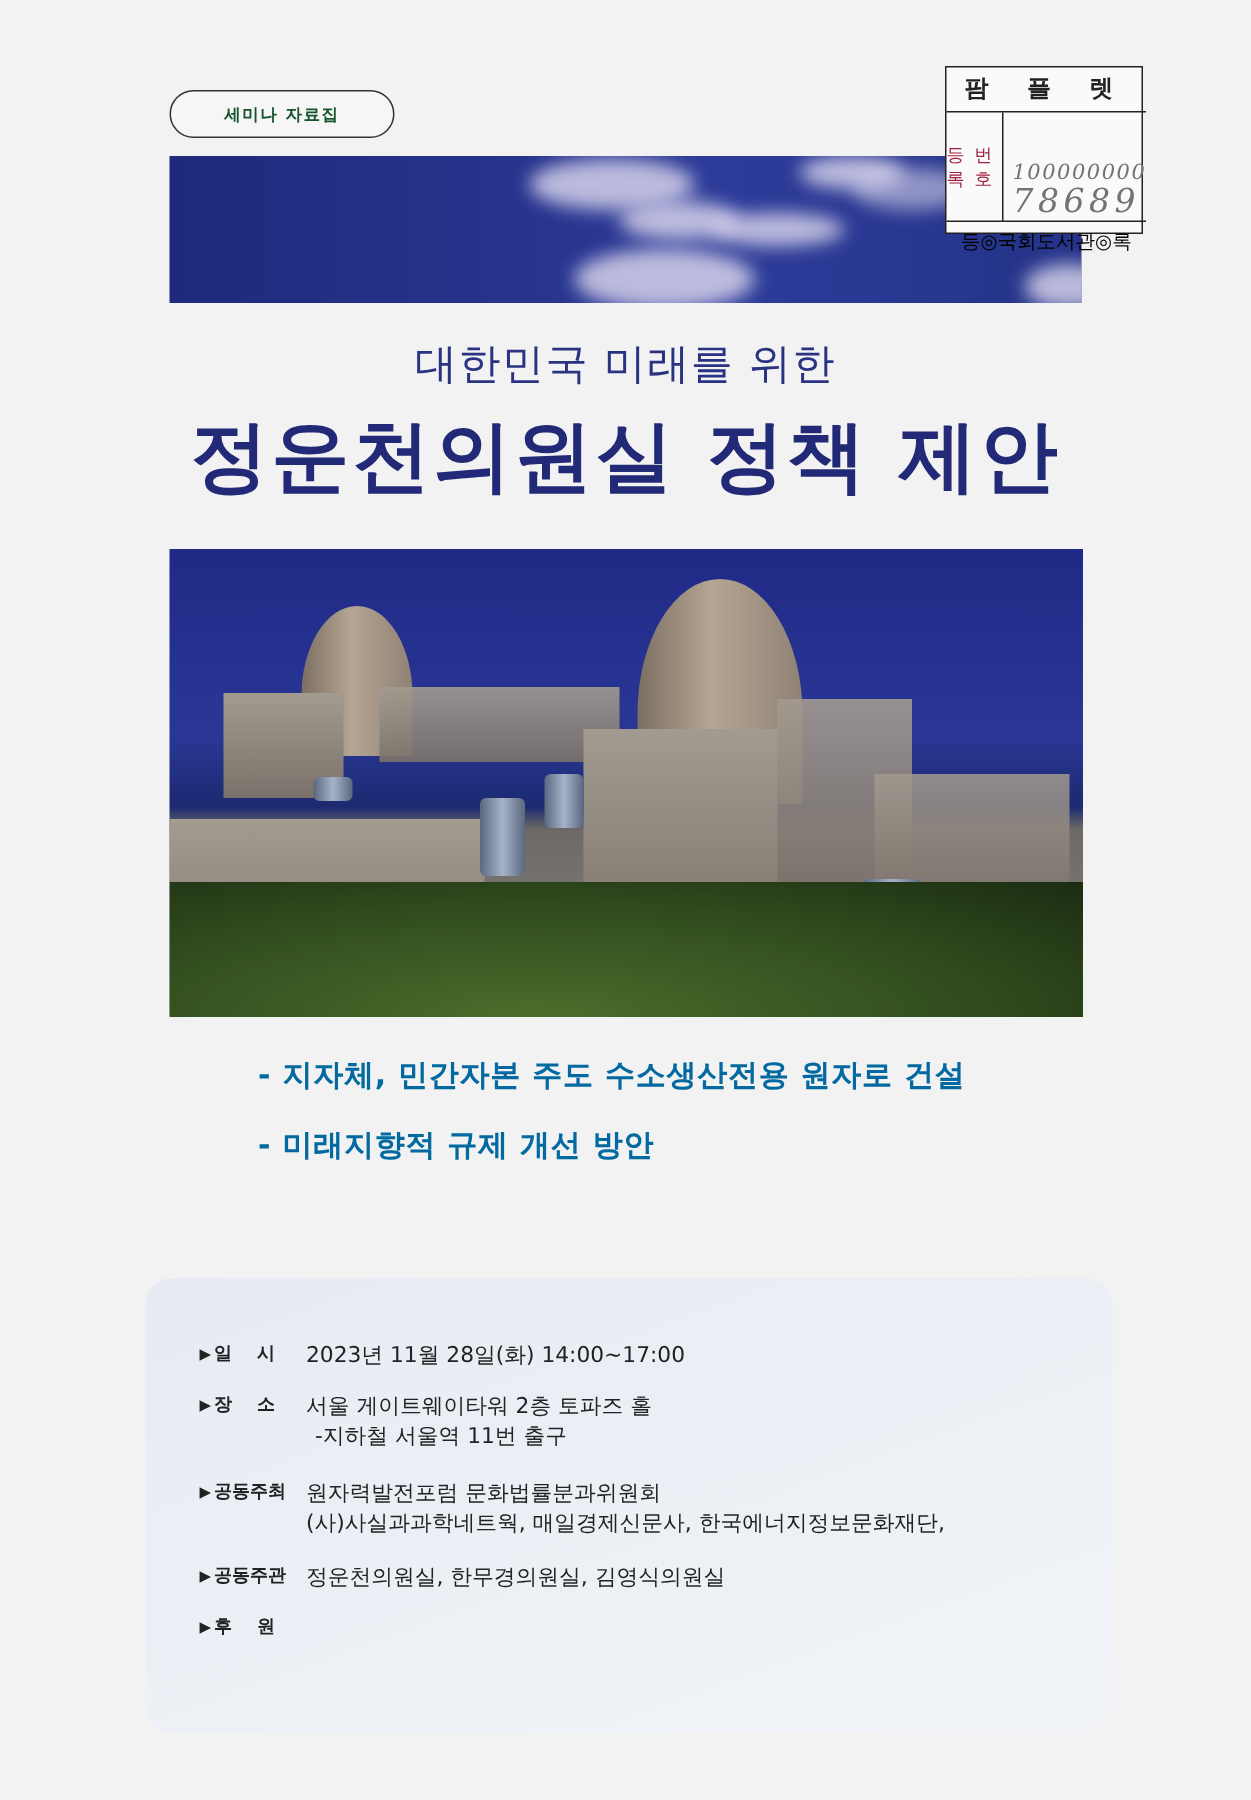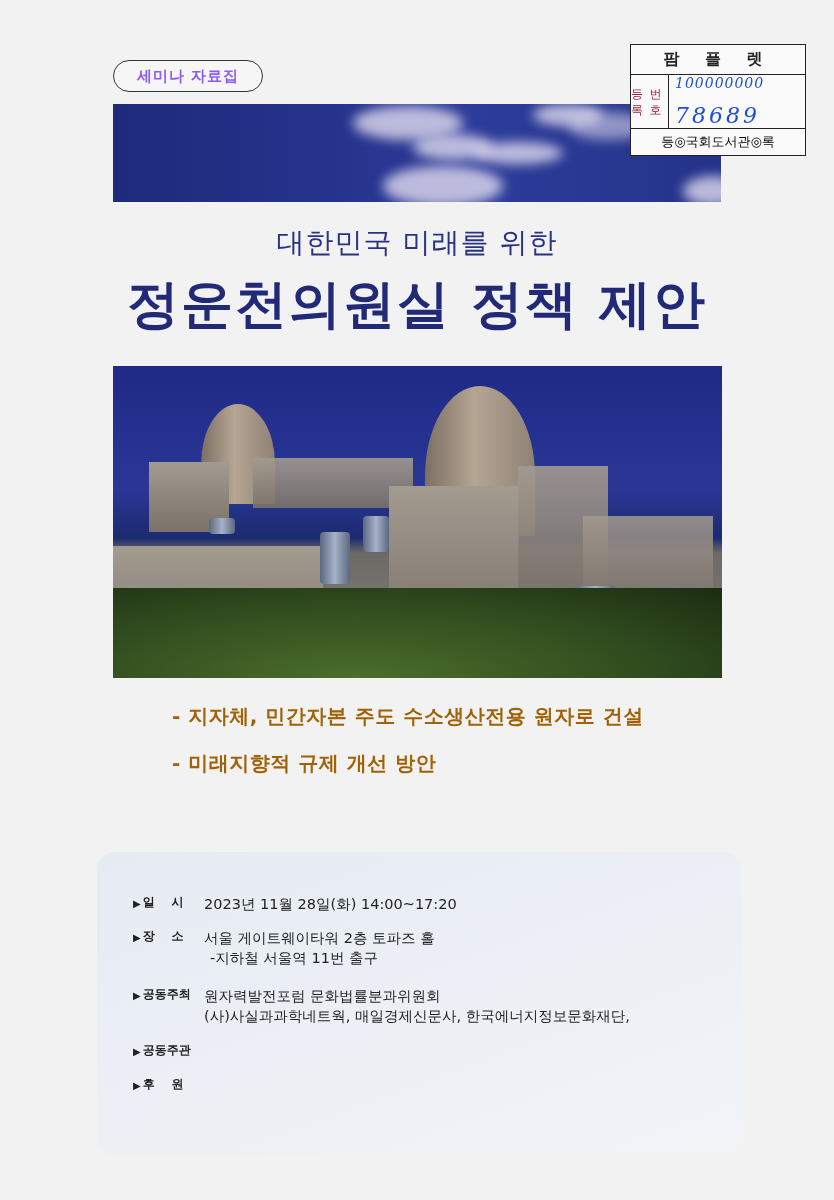--- a/index.html
+++ b/index.html
@@ -3,55 +3,55 @@
   <meta charset="utf-8">
   <style>
     * { box-sizing: border-box; margin: 0; padding: 0; }
     html, body { width: 834px; height: 1200px; background: #f2f2f2; overflow: hidden; }
     body { position: relative; font-family: "DejaVu Sans", "Liberation Sans", sans-serif; color: #1c1c1c; }
 
     .pill {
       position: absolute; left: 113px; top: 60px; width: 150px; height: 32px;
       border: 1.5px solid #333; border-radius: 16px; background: #f6f6f6;
       display: flex; align-items: center; justify-content: center;
-      font-size: 15px; font-weight: bold; letter-spacing: 1px; color: #8b5cf6;
+      font-size: 11px; font-weight: bold; letter-spacing: 1px; color: #14532d;
     }
 
     .sky-banner {
       position: absolute; left: 113px; top: 104px; width: 608px; height: 98px; overflow: hidden;
       background: linear-gradient(90deg, #1e2a7a 0%, #26338c 35%, #2d3c9a 60%, #243388 100%);
     }
     .cloud { position: absolute; border-radius: 50%; filter: blur(6px); background: rgba(225,220,240,0.8); }
 
     .stamp {
-      position: absolute; left: 630px; top: 44px; width: 176px; height: 112px;
+      position: absolute; left: 630px; top: 44px; width: 132px; height: 112px;
       border: 1.5px solid #222; background: #fafafa; font-family: "DejaVu Serif", serif;
       display: grid; grid-template-columns: 38px 1fr; grid-template-rows: 30px 1fr 26px;
     }
     .stamp-title { grid-column: 1 / 3; border-bottom: 1.5px solid #222; display: flex; align-items: center; justify-content: center; font-size: 16px; font-weight: bold; letter-spacing: 10px; color: #222; }
     .stamp-label { border-right: 1.5px solid #222; border-bottom: 1.5px solid #222; display: flex; justify-content: center; align-items: center; font-size: 12px; line-height: 16px; color: #a02040; }
-    .stamp-hand { border-bottom: 1.5px solid #222; display: flex; flex-direction: column; justify-content: space-between; padding-left: 6px; color: #1d4ed8; font-family: "DejaVu Serif", serif; font-style: italic; }
+    .stamp-hand { border-bottom: 1.5px solid #222; display: flex; flex-direction: column; justify-content: space-between; padding-left: 6px; color: #737373; font-family: "DejaVu Serif", serif; font-style: italic; margin-top: 32px; }
     .stamp-hand .n1 { font-size: 14px; letter-spacing: 1px; }
     .stamp-hand .n2 { font-size: 22px; letter-spacing: 3px; line-height: 24px; }
     .stamp-foot { grid-column: 1 / 3; display: flex; align-items: center; justify-content: center; font-size: 13px; color: #000000; }
 
     .subtitle { position: absolute; left: 0; width: 834px; top: 224px; text-align: center; font-size: 28px; color: #2a3282; letter-spacing: 1px; }
     .title { position: absolute; left: 0; width: 834px; top: 270px; text-align: center; font-size: 52px; font-weight: bold; color: #222a78; letter-spacing: 2px; }
 
     .photo {
       position: absolute; left: 113px; top: 366px; width: 609px; height: 312px; overflow: hidden;
       background: linear-gradient(180deg, #1f2a86 0%, #2a3795 40%, #1b2a70 55%, #6d6a66 60%, #8a8580 100%);
     }
     .dome { position: absolute; border-radius: 50% 50% 0 0 / 60% 60% 0 0; background: linear-gradient(90deg, #7c6f63, #b5a593 45%, #8f8275); }
     .block { position: absolute; background: linear-gradient(180deg, #a39a90, #7a726a); }
     .tank { position: absolute; border-radius: 4px; background: linear-gradient(90deg, #5c6880, #a6b2c8 50%, #5c6880); }
     .grass { position: absolute; left: 0; bottom: 0; width: 100%; height: 90px; background: radial-gradient(ellipse at 40% 100%, #4b6e2c 0%, #2f4a1d 60%, #1c2c12 100%); }
 
     .bullets { position: absolute; left: 172px; top: 703px; }
-    .bullet { font-size: 20px; font-weight: bold; color: #a16207; height: 47px; line-height: 26px; letter-spacing: 0.5px; }
+    .bullet { font-size: 20px; font-weight: bold; color: #0369a1; height: 47px; line-height: 26px; letter-spacing: 0.5px; }
 
     .info-box {
       position: absolute; left: 97px; top: 852px; width: 645px; height: 303px;
       border-radius: 18px; background: linear-gradient(160deg, #e6ebf3 0%, #edf1f6 60%, #f1f3f7 100%);
     }
     .info-row { position: absolute; left: 36px; display: flex; font-size: 14.5px; color: #222; }
     .info-key { width: 71px; display: flex; font-weight: bold; }
     .info-key .tri { font-size: 10px; margin-right: 2px; line-height: 20px; }
     .info-key .k { white-space: pre; font-size: 12px; }
     .info-val { line-height: 20px; }
@@ -109,21 +109,21 @@
   <div class="bullet">- 미래지향적 규제 개선 방안</div>
 </div>
 
 <div class="info-box">
   <div class="info-row" style="top:42px;">
     <div class="info-key">
         <span class="tri">▶</span>
         <span class="k">일    시</span>
       </div>
     <div class="info-val">
-        <div>2023년 11월 28일(화) 14:00~17:20</div>
+        <div>2023년 11월 28일(화) 14:00~17:00</div>
       </div>
   </div>
   <div class="info-row" style="top:76px;">
     <div class="info-key">
         <span class="tri">▶</span>
         <span class="k">장    소</span>
       </div>
     <div class="info-val">
       <div>서울 게이트웨이타워 2층 토파즈 홀</div>
       <div style="padding-left:6px;">-지하철 서울역 11번 출구</div>
@@ -137,20 +137,23 @@
     <div class="info-val">
       <div>원자력발전포럼 문화법률분과위원회</div>
       <div>(사)사실과과학네트웍, 매일경제신문사, 한국에너지정보문화재단,</div>
     </div>
   </div>
   <div class="info-row" style="top:190px;">
     <div class="info-key">
         <span class="tri">▶</span>
         <span class="k">공동주관</span>
       </div>
+    <div class="info-val">
+        <div>정운천의원실, 한무경의원실, 김영식의원실</div>
+      </div>
   </div>
   <div class="info-row" style="top:224px;">
     <div class="info-key">
         <span class="tri">▶</span>
         <span class="k">후    원</span>
       </div>
   </div>
 </div>
 
 </body></html>

